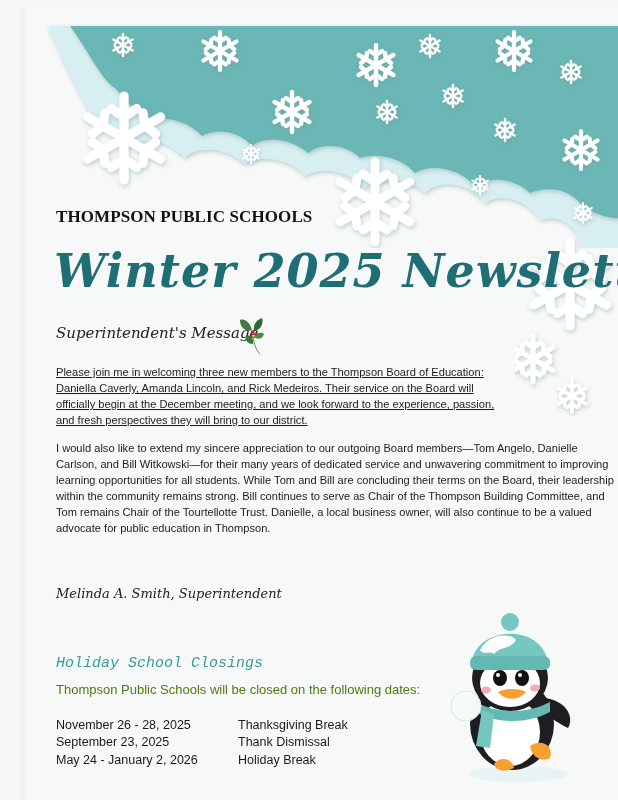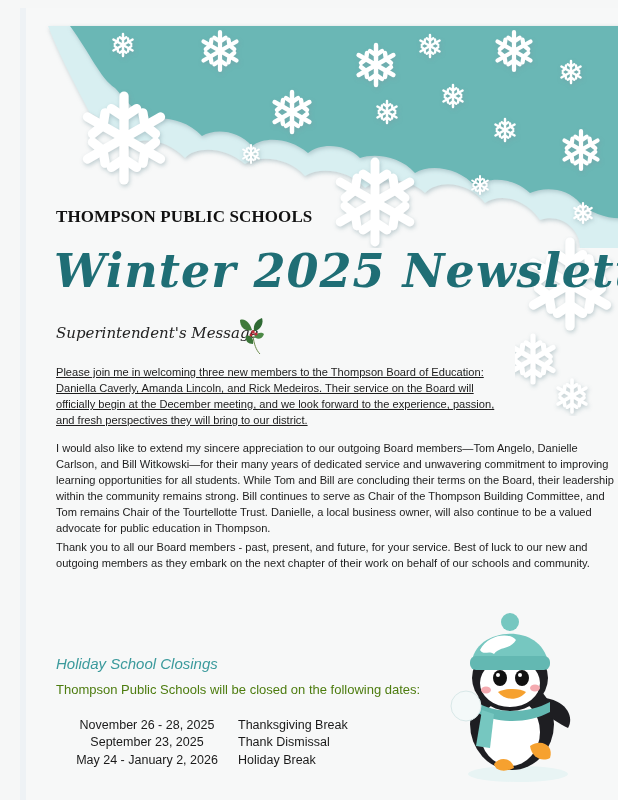--- a/index.html
+++ b/index.html
@@ -10,24 +10,24 @@
   .flake{position:absolute;}
   .school{position:absolute;left:36px;top:199px;font-family:"Liberation Serif",serif;font-weight:bold;font-size:17px;color:#111;letter-spacing:0.1px;}
   .title{position:absolute;left:34px;top:236px;font-family:"DejaVu Serif",serif;font-style:italic;font-weight:bold;font-size:46px;color:#1f6e75;letter-spacing:1px;white-space:nowrap;}
   .sub-head{position:absolute;left:36px;top:316px;font-family:"DejaVu Serif",serif;font-style:italic;font-size:15px;color:#222;}
   .holly{position:absolute;left:214px;top:306px;}
   .para{position:absolute;left:36px;font-family:"Liberation Sans",sans-serif;font-size:11.1px;line-height:16.1px;color:#1c1c1c;}
   .p1{top:356px;width:440px;text-decoration:underline;}
   .p2{top:432px;width:560px;}
   .p3{top:531px;width:560px;}
   .sig{position:absolute;left:36px;top:578px;font-family:"DejaVu Serif",serif;font-style:italic;font-size:13px;color:#1a1a1a;}
-  .holiday-head{position:absolute;left:36px;top:647px;font-family:Liberation Sans, sans-serif;font-style:italic;font-size:15px;color:#3b9a9c;}
+  .holiday-head{position:absolute;left:36px;top:647px;font-family:Liberation Mono, monospace;font-style:italic;font-size:15px;color:#3b9a9c;}
   .closed-intro{position:absolute;left:36px;top:674px;font-size:13px;color:#4d7c0f;}
   .closings{position:absolute;left:36px;top:708px;font-size:12.5px;color:#1a1a1a;}
-  .closing-row{display:flex;height:17.5px;align-items:center;text-align:center;}
+  .closing-row{display:flex;height:17.5px;align-items:center;}
   .closing-date{width:182px;}
   .penguin{position:absolute;left:430px;top:598px;}
 </style>
 </head>
 <body>
 
 <div class="page">
   <div class="leftstrip"></div>
 
   <svg class="banner" viewBox="0 0 618 240" width="618" height="240">
@@ -109,22 +109,22 @@
     <path d="M30,20 C28,26 22,26 20,22 C24,18 28,18 30,20 Z" fill="#4c8a46"></path>
     <path d="M12,22 C16,20 20,24 19,30 C14,30 11,27 12,22 Z" fill="#3a7538"></path>
     <circle cx="19" cy="18" r="1.8" fill="#c0303a"></circle>
     <circle cx="22" cy="20" r="1.6" fill="#c0303a"></circle>
     <circle cx="17" cy="21" r="1.5" fill="#b8282f"></circle>
     <path d="M19,22 C20,30 22,36 26,40" stroke="#6a8a4a" stroke-width="1" fill="none"></path>
   </svg>
 
   <p class="para p1" style="margin:0;">Please join me in welcoming three new members to the Thompson Board of Education: Daniella Caverly, Amanda Lincoln, and Rick Medeiros. Their service on the Board will officially begin at the December meeting, and we look forward to the experience, passion, and fresh perspectives they will bring to our district.</p>
   <p class="para p2" style="margin:0;">I would also like to extend my sincere appreciation to our outgoing Board members—Tom Angelo, Danielle Carlson, and Bill Witkowski—for their many years of dedicated service and unwavering commitment to improving learning opportunities for all students. While Tom and Bill are concluding their terms on the Board, their leadership within the community remains strong. Bill continues to serve as Chair of the Thompson Building Committee, and Tom remains Chair of the Tourtellotte Trust. Danielle, a local business owner, will also continue to be a valued advocate for public education in Thompson.</p>
-  <p class="para p3" style="margin:0;">Thank you to all our Board members - past, present, and future, for your service. Best of luck to our new and outgoing members as they embark on the next chapter of their work on behalf of our schools and community.</p>
 
+  <div class="sig">Melinda A. Smith, Superintendent</div>
 
   <div class="holiday-head">Holiday School Closings</div>
   <div class="closed-intro">Thompson Public Schools will be closed on the following dates:</div>
 
   <div class="closings">
     <div class="closing-row">
       <span class="closing-date">November 26 - 28, 2025</span>
       <span class="closing-reason">Thanksgiving Break</span>
     </div>
     <div class="closing-row">

